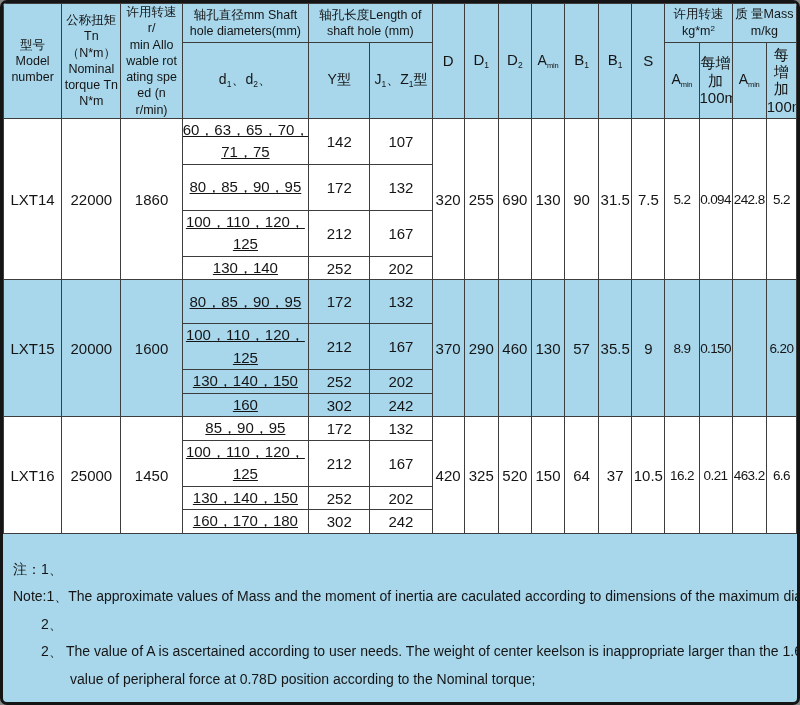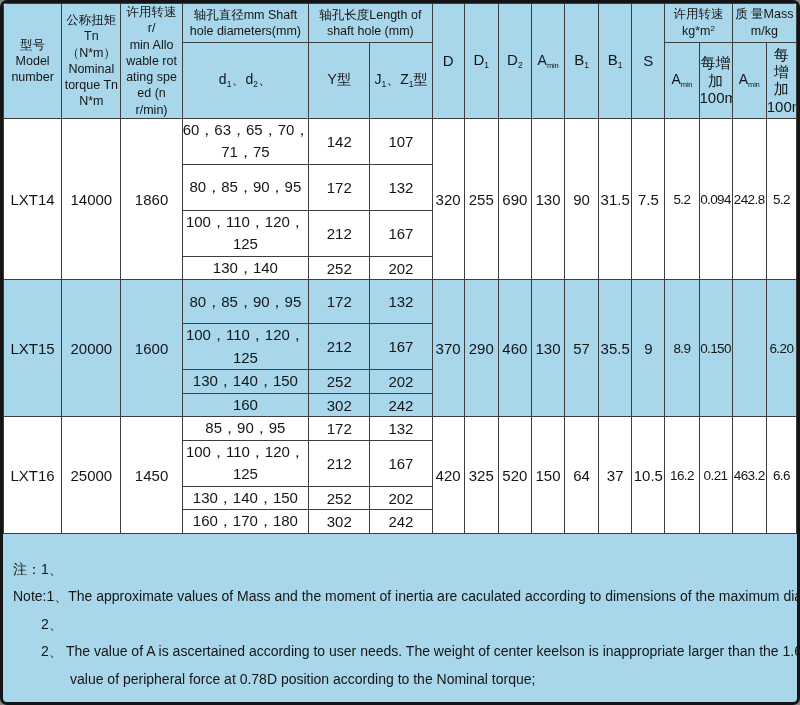--- a/index.html
+++ b/index.html
@@ -25,21 +25,21 @@
   th.big  { font-size:15px; }
   th.med  { font-size:14px; }
   th.grp  { font-size:12.5px; line-height:1.35; }
   th.tiny { font-size:15px; line-height:1.15; }
   sub.s { font-size:8.5px; vertical-align:-3px; }
   sub.m { font-size:7.5px; vertical-align:-3px; letter-spacing:-0.2px; }
   sup.p { font-size:8px; vertical-align:4px; }
   
   td.num { font-size:15px; }
   td.sm  { font-size:13.5px; letter-spacing:-0.6px; }
-  td.dcell { font-size:15px; text-align:left; padding-left:8px; white-space:pre; line-height:1.5; }
+  td.dcell { font-size:15px; text-align:left; padding-left:8px; white-space:pre; line-height:1.5;text-decoration:underline; }
   tr.alt td { background:#a8d7ec; }
   tr.wht td { background:#ffffff; }
   thead th { background:#a8d7ec; }
   
   .notes { padding:27px 6px 0 10px; font-size:14px; }
   .nline { display:flex; align-items:flex-start; margin-bottom:9.5px; white-space:nowrap; }
   .nlab  { flex:0 0 28px; }
   .nlabw { flex:0 0 53px; }
   .nnum  { flex:0 0 25px; }
   .nsp   { flex:0 0 28px; }
@@ -115,21 +115,21 @@
 100mm</th>
         <th class="med"><span>A</span><sub class="m">min</sub></th>
         <th class="tiny hblk" style="text-align:center">每增加
 100mm</th>
       </tr>
     </thead>
     <tbody>
 
       <tr class="wht" style="height:46px">
         <td rowspan="4" class="num">LXT14</td>
-        <td rowspan="4" class="num">14000</td>
+        <td rowspan="4" class="num">22000</td>
         <td rowspan="4" class="num">1860</td>
         <td class="dcell">60，63，65，70，
 71，75</td>
         <td class="num">142</td>
         <td class="num">107</td>
         <td rowspan="4" class="num">320</td>
         <td rowspan="4" class="num">255</td>
         <td rowspan="4" class="num">690</td>
         <td rowspan="4" class="num">130</td>
         <td rowspan="4" class="num">90</td>

